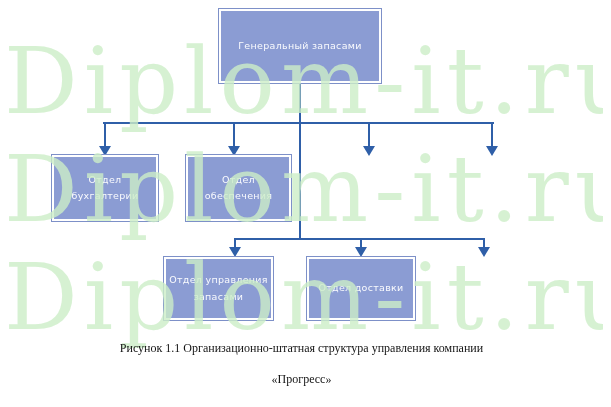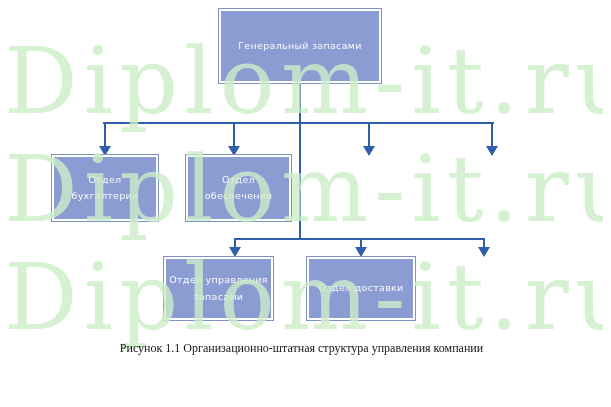--- a/index.html
+++ b/index.html
@@ -104,14 +104,15 @@
     <span>Отдел обеспечения</span>
   </div>
   <div class="box n-b5">
     <span>Отдел управления запасами</span>
   </div>
   <div class="box n-b6">
     <span>Отдел доставки</span>
   </div>
 
   <div class="caption cap-1">Рисунок 1.1 Организационно-штатная структура управления компании</div>
+  <div class="caption cap-2">«Прогресс»</div>
 
 </div>
 
 </body></html>

